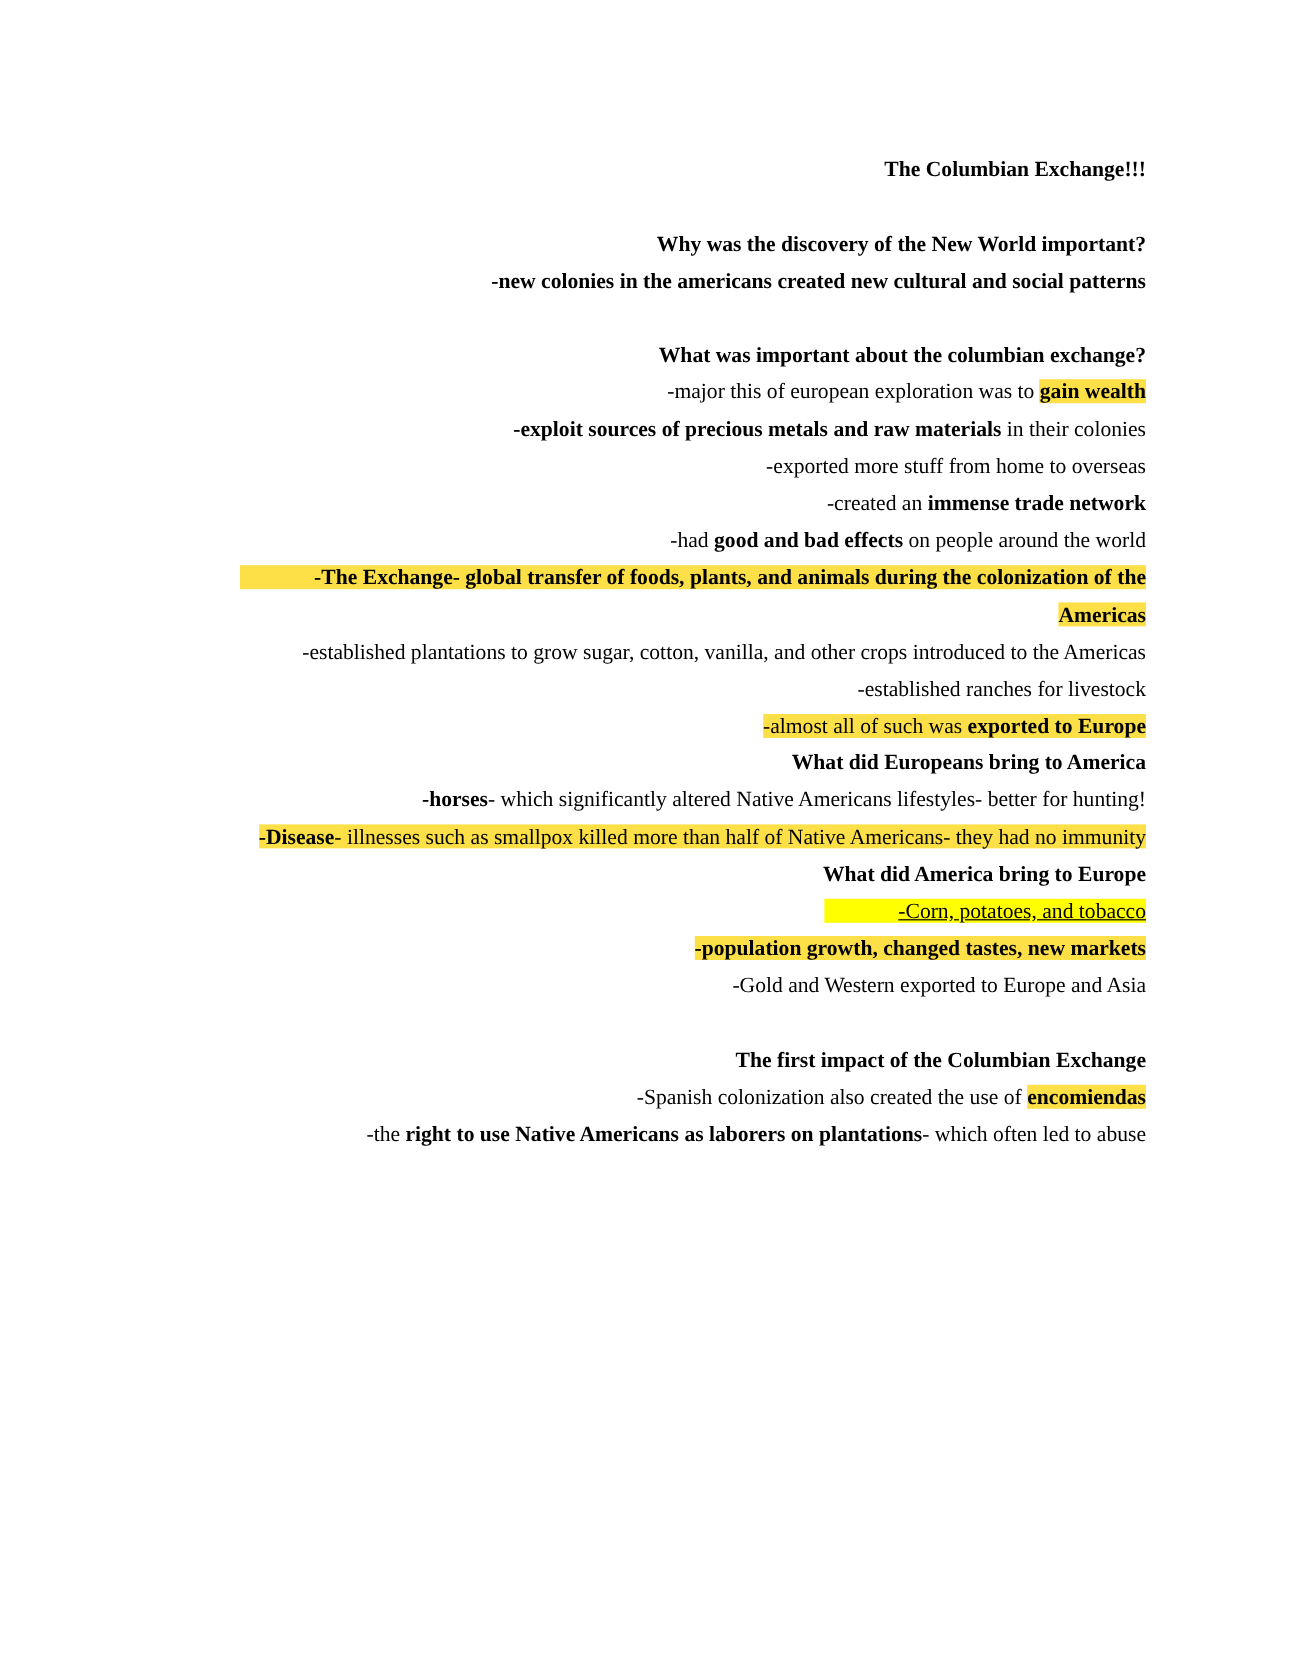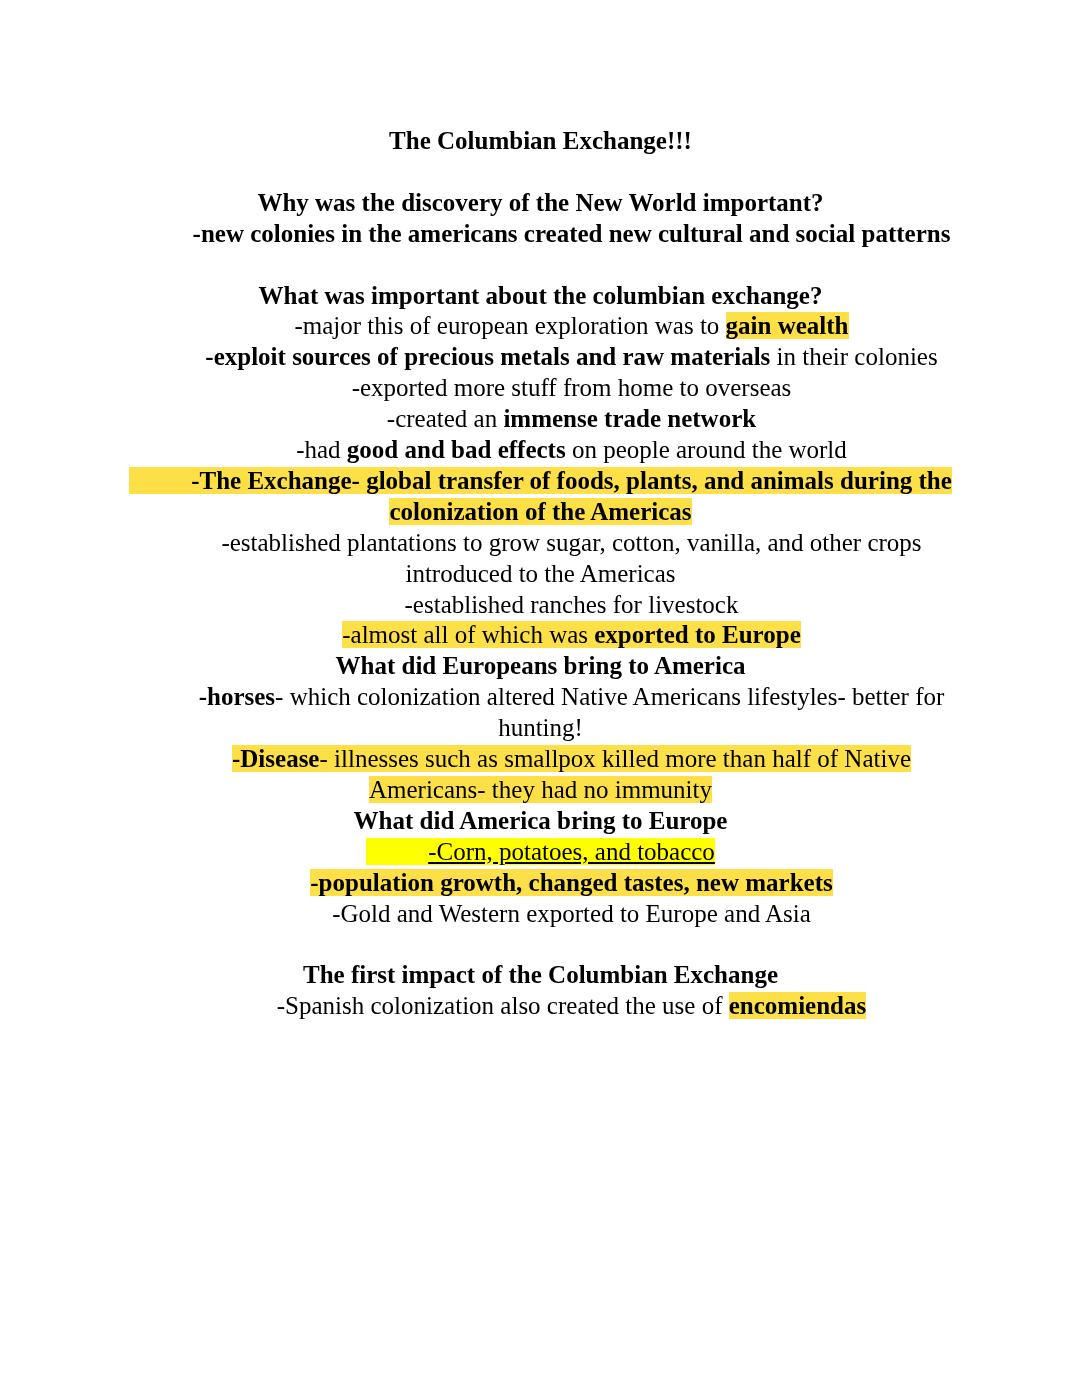--- a/index.html
+++ b/index.html
@@ -14,23 +14,23 @@
   .page {
     position: relative;
     width: 1080px;
     height: 1397px;
     background: #ffffff;
     overflow: hidden;
     box-sizing: border-box;
     padding: 126px 125px 0 126px;
   }
   .doc {
-    font-size: 25px;
+    font-size: 18px;
     line-height: 30.9px;
-    text-align: center;
+    text-align: right;
   }
   
   .para {
     margin: 0;
     white-space: normal;
   }
   
   .spacer {
     height: 30.9px;
   }
@@ -82,36 +82,37 @@
       <b>What was important about the columbian exchange?</b>
     </p>
     <p class="para"><span class="tab"></span><span>-major this of european exploration was to </span><b class="hl-cream">gain wealth</b></p>
     <p class="para"><span class="tab"></span><b>-exploit sources of precious metals and raw materials</b><span> in their colonies</span></p>
     <p class="para"><span class="tab"></span><span>-exported more stuff from home to overseas</span></p>
     <p class="para"><span class="tab"></span><span>-created an </span><b>immense trade network</b></p>
     <p class="para"><span class="tab"></span><span>-had </span><b>good and bad effects</b><span> on people around the world</span></p>
     <p class="para"><b class="hl-cream"><span class="tab"></span><span>-The Exchange- global transfer of foods, plants, and animals during the colonization of the Americas</span></b></p>
     <p class="para"><span class="tab"></span><span>-established plantations to grow sugar, cotton, vanilla, and other crops introduced to the Americas</span></p>
     <p class="para"><span class="tab"></span><span>-established ranches for livestock</span></p>
-    <p class="para"><span class="tab"></span><span class="hl-cream"><span>-almost all of which was </span><b>exported to Europe</b></span></p>
+    <p class="para"><span class="tab"></span><span class="hl-cream"><span>-almost all of such was </span><b>exported to Europe</b></span></p>
 
     <p class="para">
       <b>What did Europeans bring to America</b>
     </p>
-    <p class="para"><span class="tab"></span><b>-horses</b><span>- which colonization altered Native Americans lifestyles- better for hunting!</span></p>
+    <p class="para"><span class="tab"></span><b>-horses</b><span>- which significantly altered Native Americans lifestyles- better for hunting!</span></p>
     <p class="para"><span class="tab"></span><span class="hl-cream"><b>-Disease</b><span>- illnesses such as smallpox killed more than half of Native Americans- they had no immunity</span></span></p>
 
     <p class="para">
       <b>What did America bring to Europe</b>
     </p>
     <p class="para"><span class="hl-yellow"><span class="tab"></span><span>-Corn, potatoes, and tobacco</span></span></p>
     <p class="para"><span class="tab"></span><b class="hl-cream">-population growth, changed tastes, new markets</b></p>
     <p class="para"><span class="tab"></span><span>-Gold and Western exported to Europe and Asia</span></p>
 
     <div class="spacer"></div>
 
     <p class="para">
       <b>The first impact of the Columbian Exchange</b>
     </p>
     <p class="para"><span class="tab"></span><span>-Spanish colonization also created the use of </span><b class="hl-cream">encomiendas</b></p>
+    <p class="para"><span class="tab"></span><span>-the </span><b>right to use Native Americans as laborers on plantations</b><span>- which often led to abuse</span></p>
 
   </div>
 </div>
 
 </body></html>

